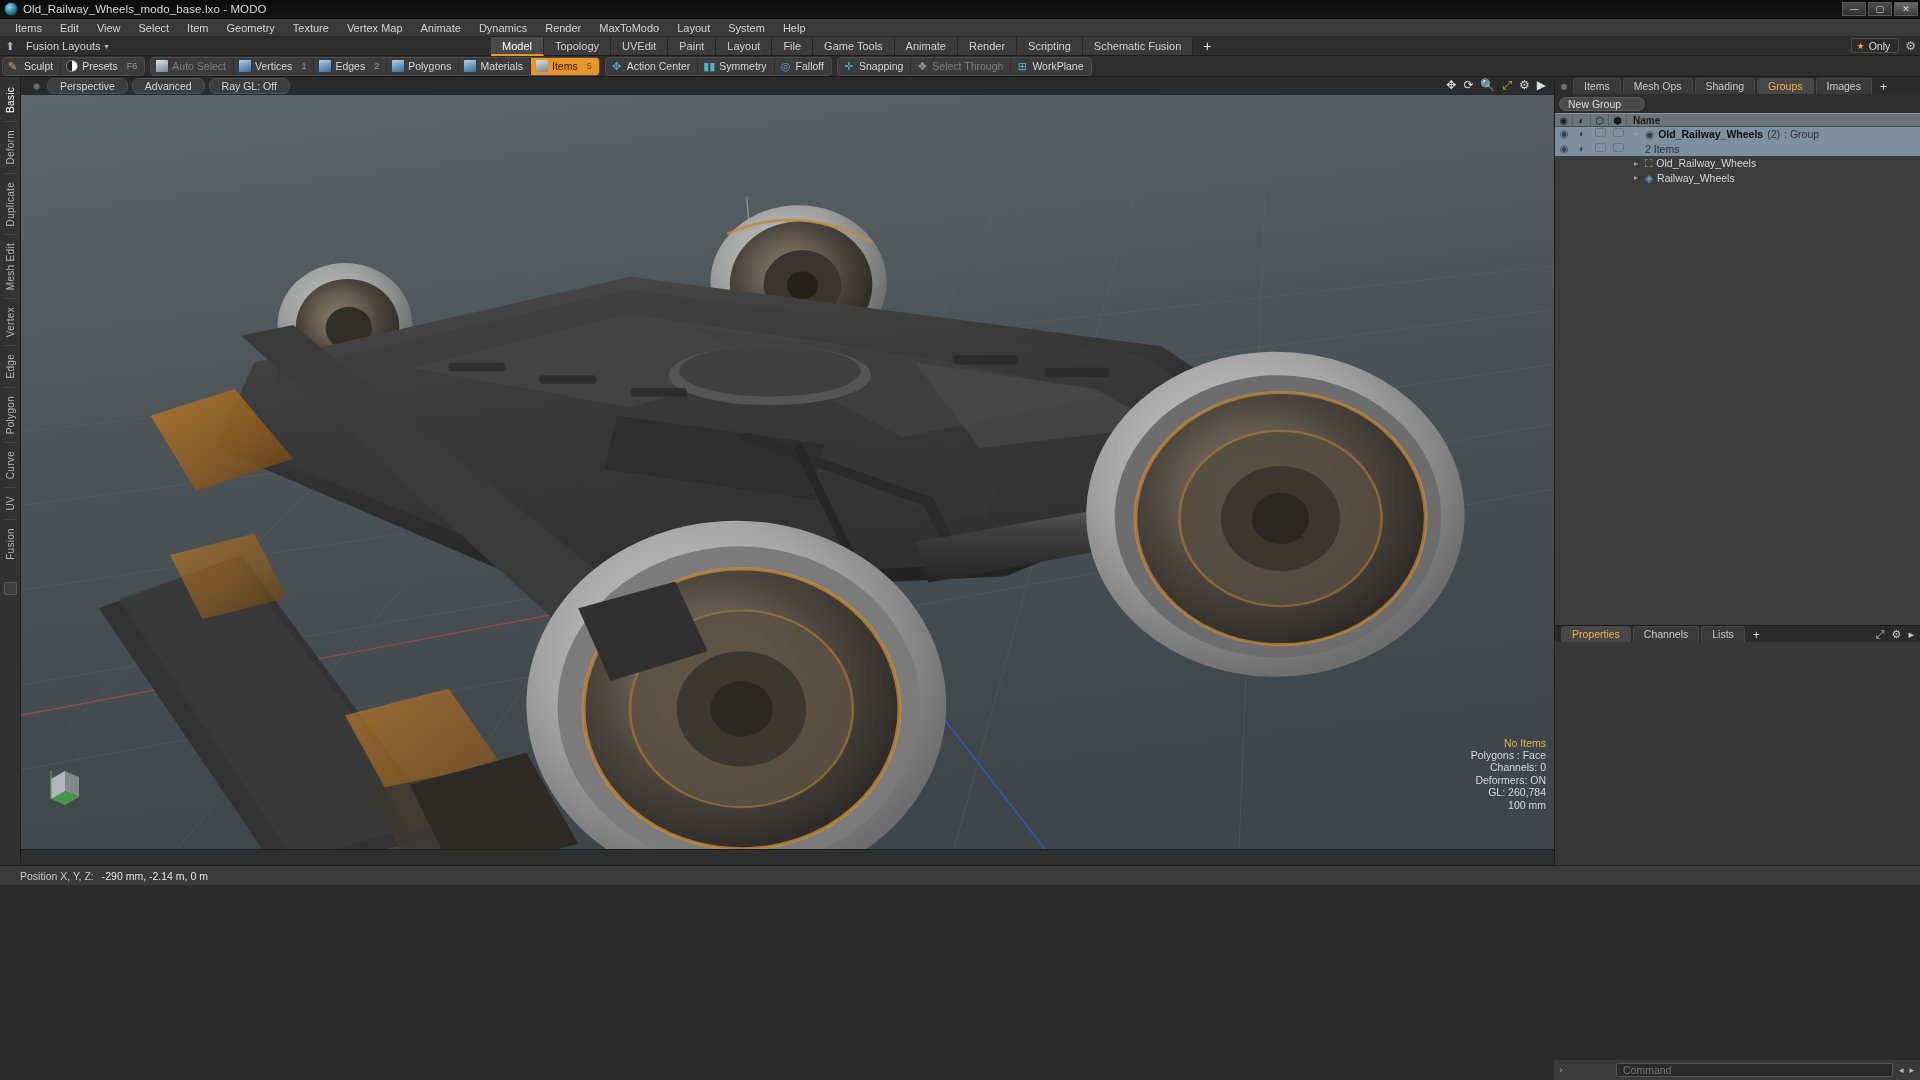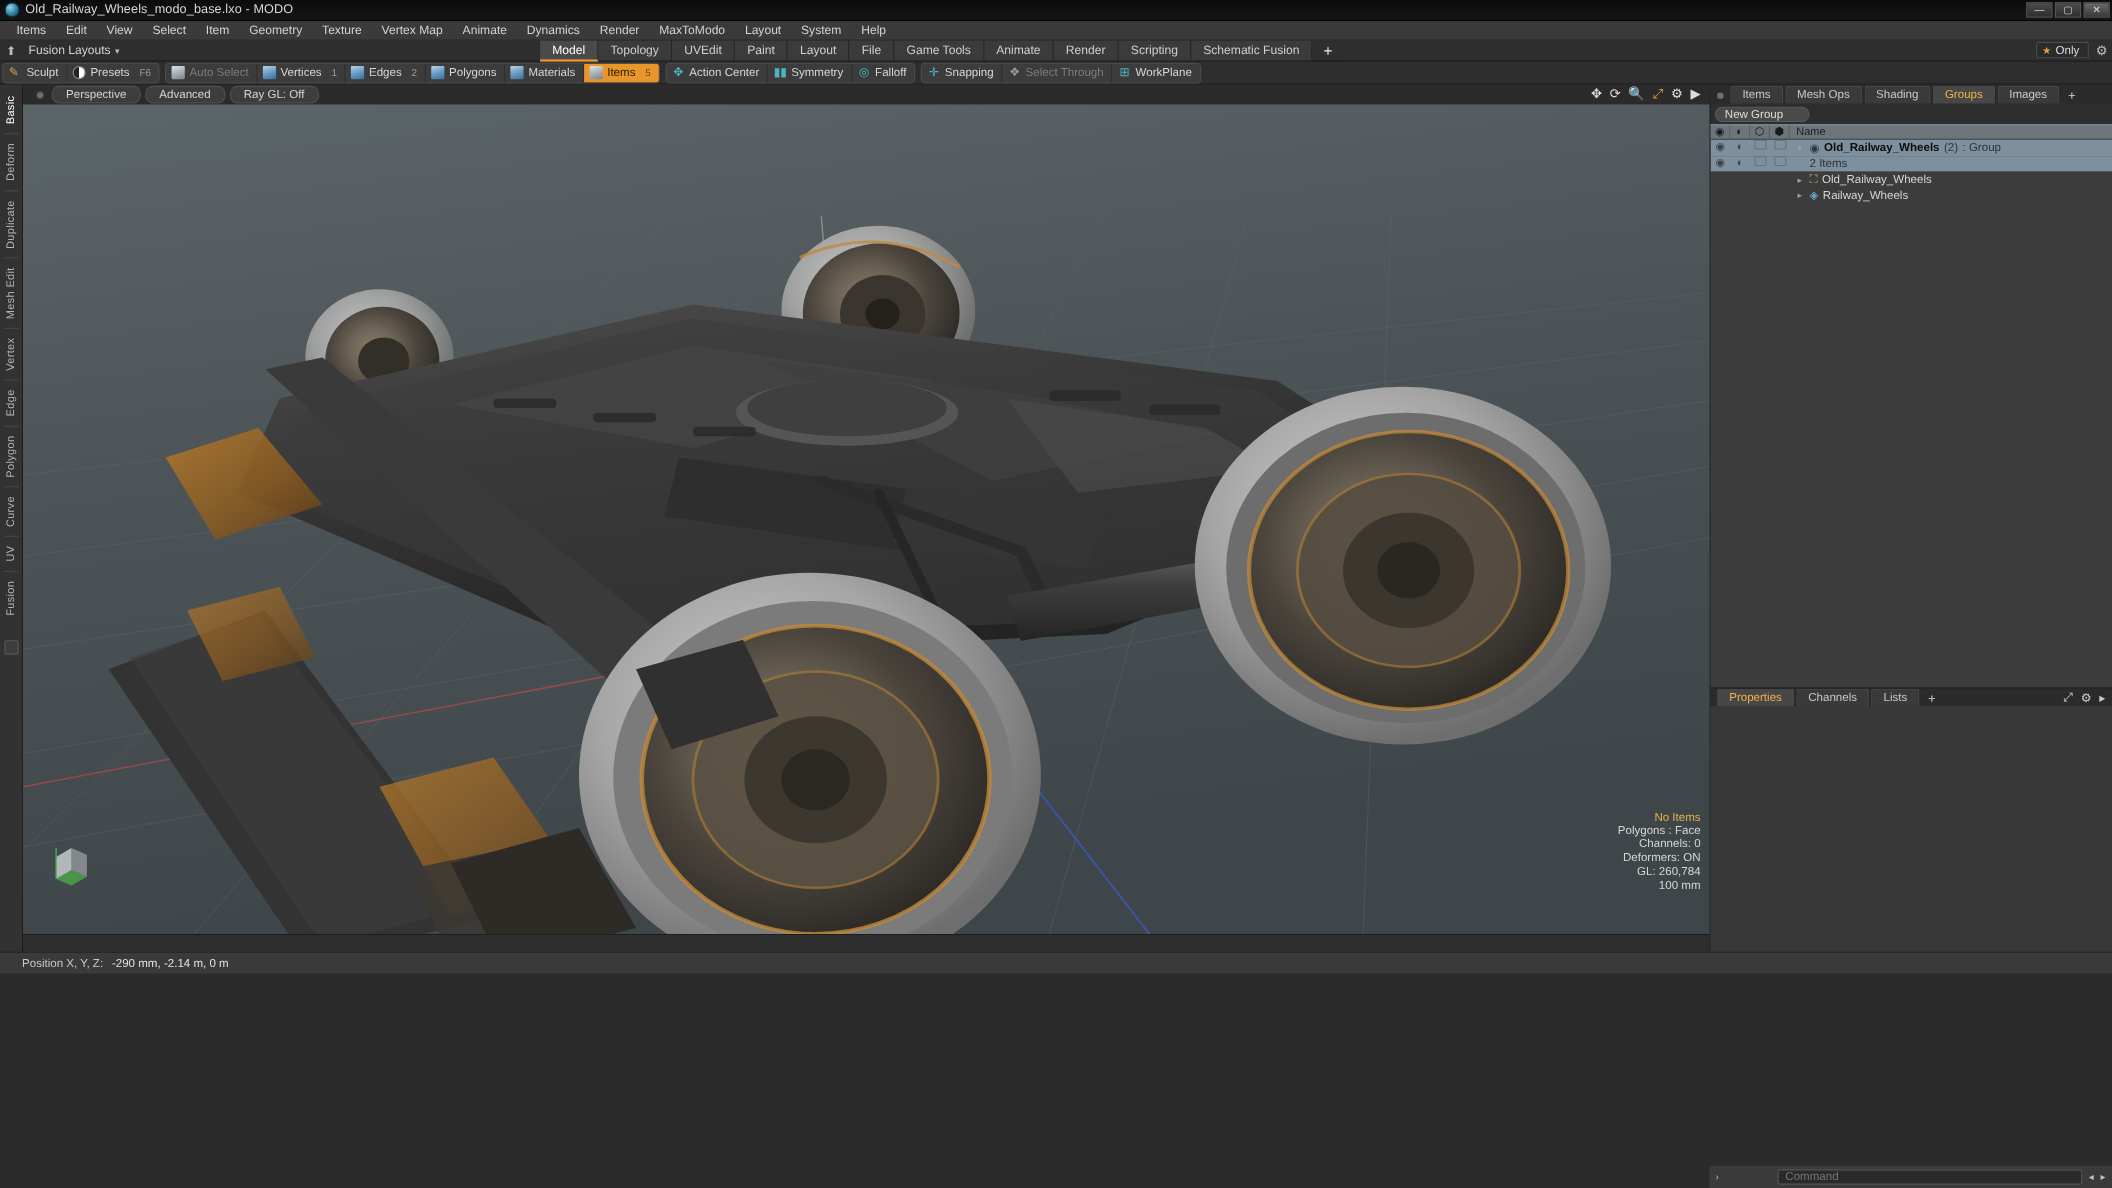--- a/index.html
+++ b/index.html
@@ -103,21 +103,21 @@
   .rtab.active{ background:#474747; color:#f2b14a; }
   .rtab.plus{ background:transparent; border:none; color:#d8d8d8; font-size:12px; padding:0 6px;}
 
   .groupname{ margin:3px 4px 2px 4px; height:14px; background:#4a4a4a;
     border:1px solid #5a5a5a; border-radius:7px; color:#dcdcdc; font-size:10.5px;
     display:flex; align-items:center; padding-left:8px; width:86px;}
 
   .treehdr{ height:14px; background:#6c757a; display:flex; align-items:center;
     border-top:1px solid #8a9296; border-bottom:1px solid #4a5155; font-size:10px; color:#17191a;}
   .thcol{ width:18px; text-align:center; border-right:1px solid #5a6165; line-height:13px;}
-  .thname{ flex:1; padding-left:6px; color:#1b1d1e;}
+  .thname{ flex:1; padding-left:6px; color:#1b1d1e;font-weight:bold;}
 
   .treebody{ flex:1; background:#3c3c3c; overflow:hidden;}
   .trow{ height:14.5px; display:flex; align-items:center; font-size:10.5px; color:#d8d8d8;}
   .trow.band2{ background:#3c3c3c;}
   .tcell{ width:18px; text-align:center; line-height:14px; color:#3b4145; font-size:10px;}
   .tlabel{ flex:1; padding-left:4px; display:flex; align-items:center; gap:4px; white-space:nowrap;}
   .sel-row{ background:#7e8f9e;}
   .grpname-b{ color:#0b0d0f; font-weight:bold;}
   .grpmeta{ color:#2d3338;}
   .toggle-sq{ width:11px;height:9px;border:1px solid #6b7276; border-radius:2px; background:transparent; display:inline-block;}

